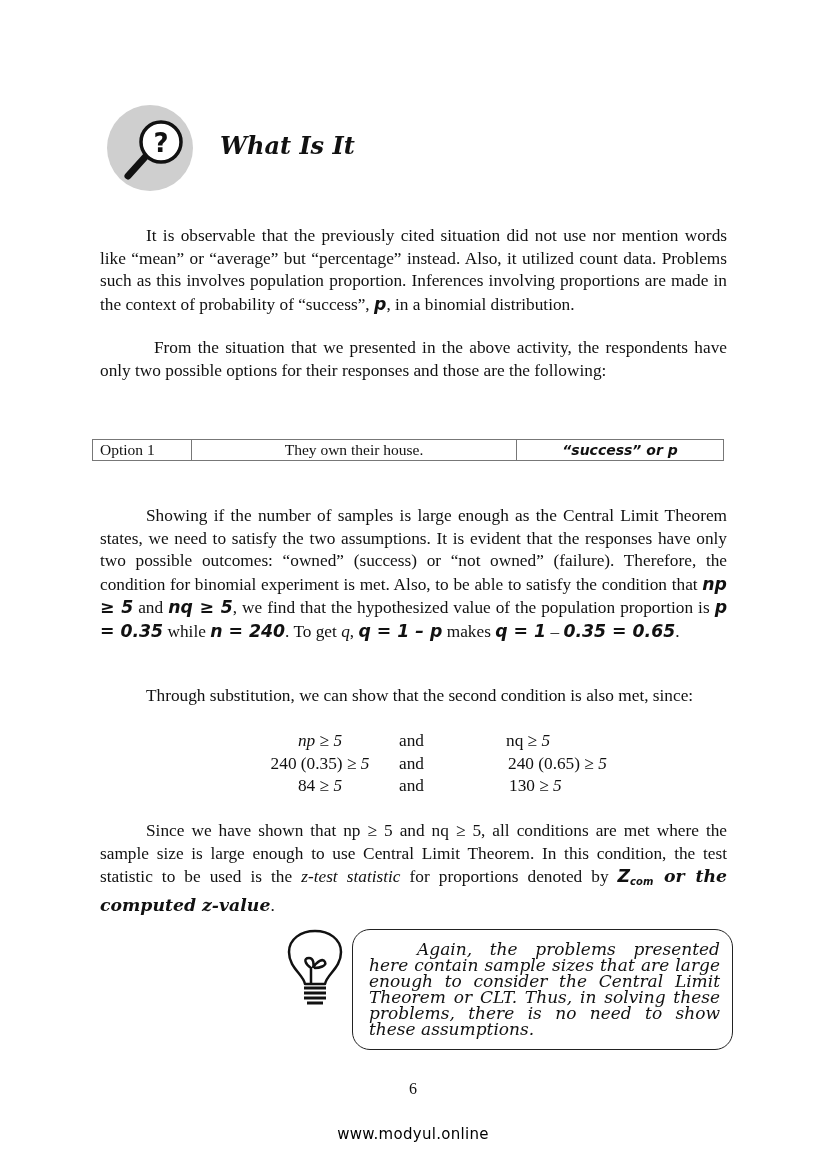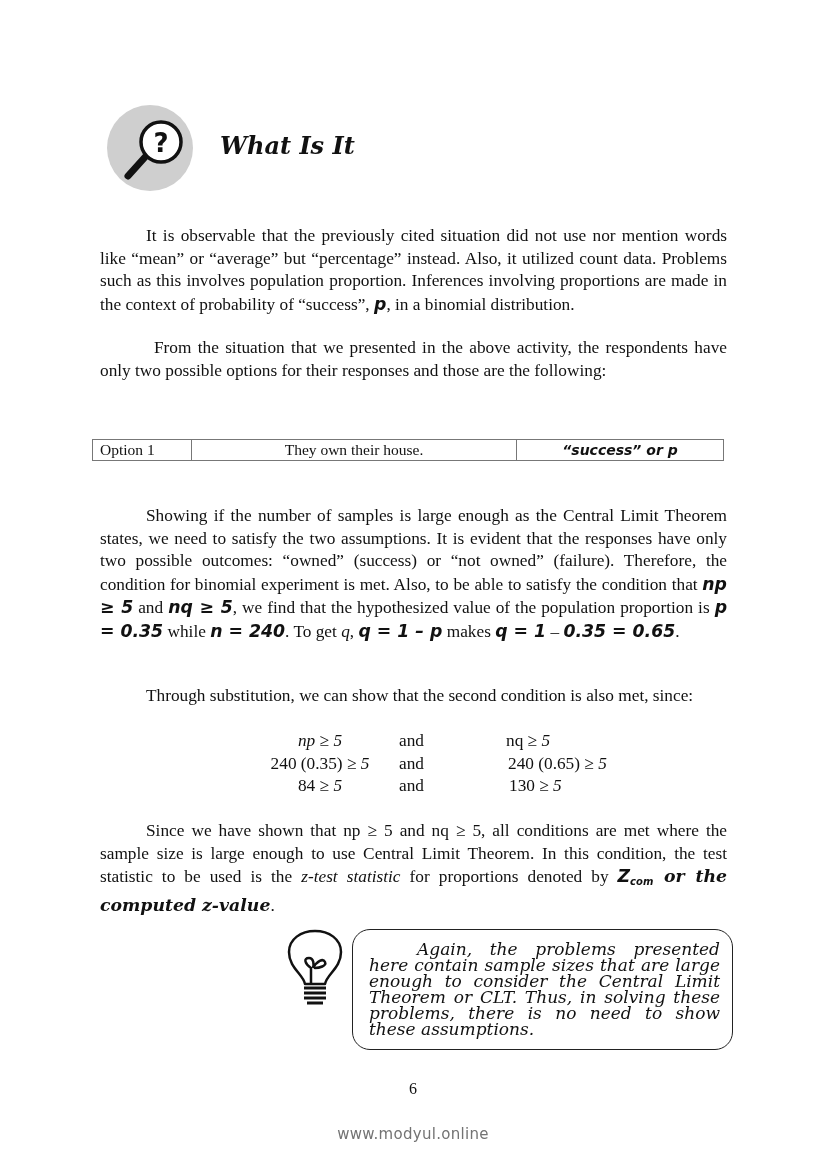--- a/index.html
+++ b/index.html
@@ -35,21 +35,21 @@
 
   .sub { font-size: 10px; vertical-align: -3px; }
 
   #tip { position: absolute; left: 283px; top: 928px; }
   #bulb { position: absolute; left: 0; top: 0; width: 68px; height: 82px; }
   #tipbox { position: absolute; left: 69px; top: 1px; width: 381px; height: 121px; border: 1.5px solid #222; border-radius: 18px; box-sizing: border-box; }
   #tiptext { position: absolute; left: 16px; top: 11px; width: 351px; font-family: "DejaVu Serif", serif; font-size: 17px; line-height: 16px; text-align: justify; font-style: italic; }
   #tiptext .ind { display: inline-block; width: 48px; }
 
   #pagenum { position: absolute; left: 0; width: 826px; top: 1080px; text-align: center; font-family: "Liberation Serif", serif; font-size: 16px; }
-  #watermark { position: absolute; left: 0; width: 826px; top: 1125px; text-align: center; font-family: "DejaVu Sans", sans-serif; font-size: 15px; color: #737373; letter-spacing: 0.3px; }
+  #watermark { position: absolute; left: 0; width: 826px; top: 1125px; text-align: center; font-family: "DejaVu Sans", sans-serif; font-size: 15px; color: #000000; letter-spacing: 0.3px; }
 </style>
 </head>
 <body>
 
 <div id="header">
   <svg id="icon-q" viewBox="0 0 88 88">
     <circle cx="44" cy="44" r="43" fill="#cfcfcf"></circle>
     <line x1="40" y1="52" x2="22" y2="72" stroke="#111" stroke-width="7" stroke-linecap="round"></line>
     <circle cx="55" cy="38" r="20" fill="#fff" stroke="#111" stroke-width="3.5"></circle>
     <text x="55" y="48" text-anchor="middle" font-family="DejaVu Sans, sans-serif" font-weight="bold" font-size="26" fill="#111">?</text>

